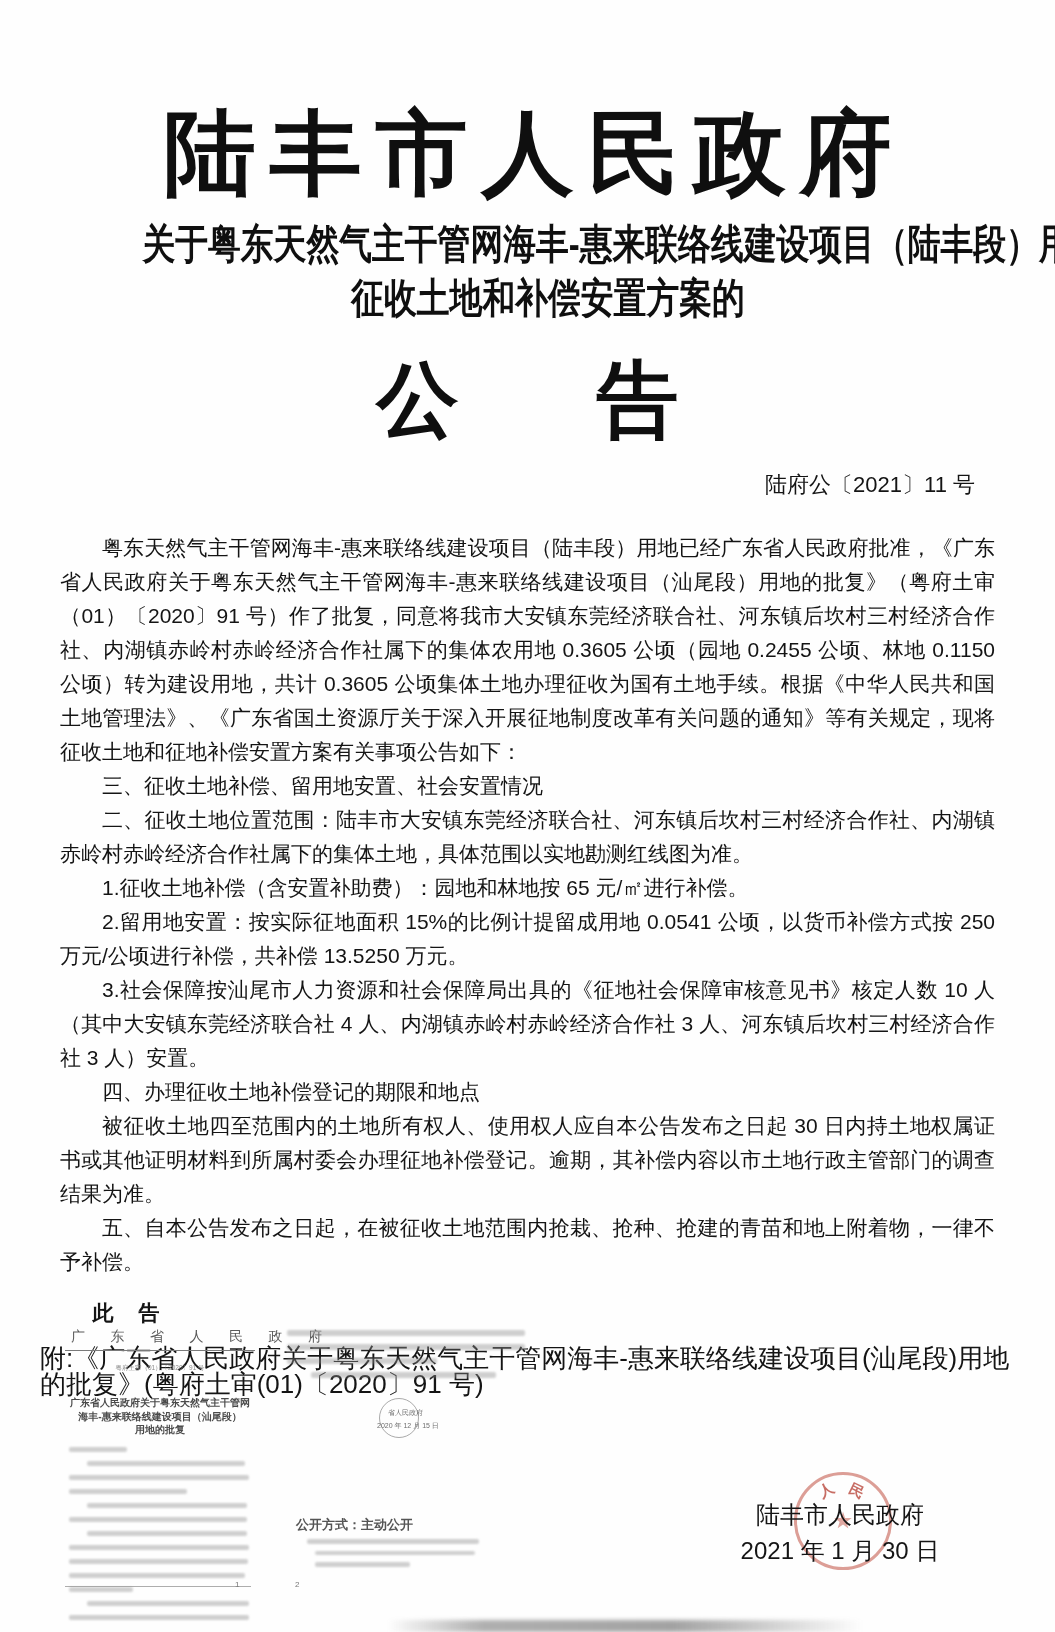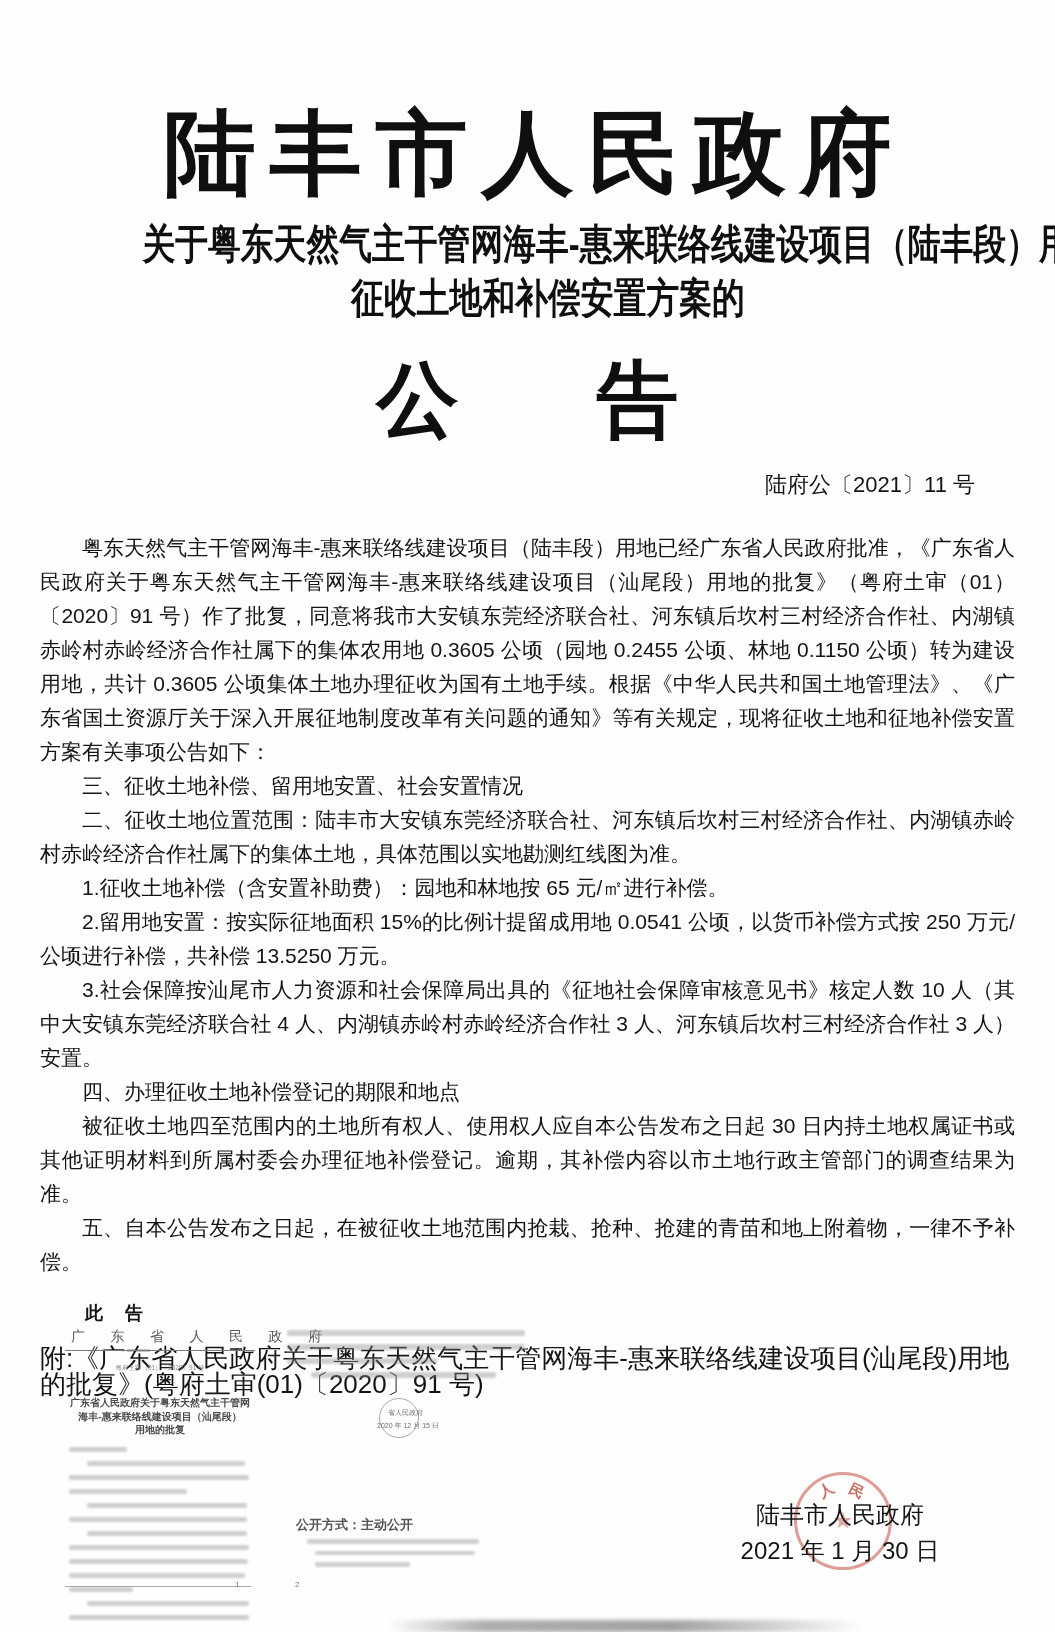--- a/index.html
+++ b/index.html
@@ -40,28 +40,28 @@
     color:#0f0f0f;
   }
   .doc-number {
     margin-top:20px;
     font-size:22px; line-height:28px;
     text-align:right; padding-right:80px;
   }
   
   .body-text {
     margin-top:32px;
-    padding:0 40px;
+    padding:0 60px;
     font-size:21px; line-height:34px;
     text-align:justify;
   }
   .body-text p { margin:0; text-indent:2em; }
   .closing {
     padding:0 40px; margin-top:18px;
-    font-weight:bold; font-size:18px; line-height:32px;
+    font-weight:bold; font-size:21px; line-height:32px;
     text-indent:2.5em; letter-spacing:2px;
   }
   .attachment-note {
     padding:0 40px; margin-top:16px;
     font-size:26px; line-height:26px;
   }
   
   .scan {
     position:absolute; left:55px; top:1318px;
     width:475px; height:314px;

